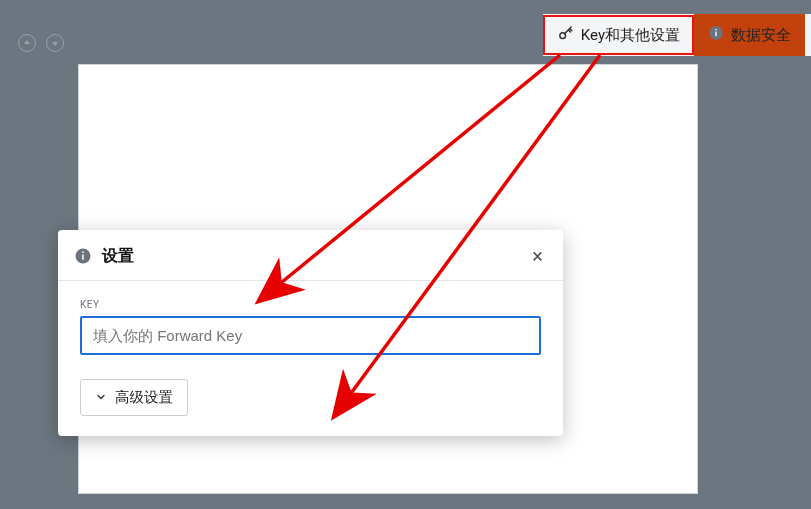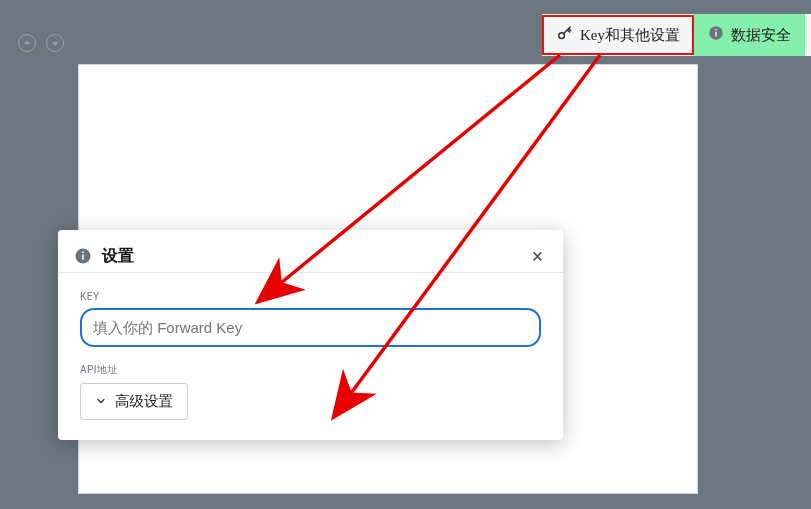--- a/index.html
+++ b/index.html
@@ -11,35 +11,34 @@
       position: relative;
       overflow: hidden;
     }
     .toolbar {
       position: absolute;
       top: 14px;
       right: 0;
       display: flex;
       align-items: center;
       gap: 0;
-      font-family: Liberation Serif, serif;
     }
     .toolbar-right-group {
       display: flex;
       align-items: center;
       background: #f4f5f7;
       height: 42px;
       padding: 0 6px 0 0;
     }
     .toolbar-btn {
       display: flex;
       align-items: center;
       gap: 7px;
       padding: 8px 14px;
-      background: #86efac;
+      background: #c2410c;
       color: #222;
       font-size: 15px;
       height: 42px;
     }
     .toolbar-btn.key-btn {
       border: 2.5px solid #e11;
       background: #f4f5f7;
       padding: 6px 12px;
       height: 40px;
     }
@@ -75,21 +74,21 @@
       left: 58px;
       width: 505px;
       background: #fff;
       border-radius: 4px;
       box-shadow: 0 4px 20px rgba(0,0,0,0.25);
       overflow: hidden;
     }
     .modal-header {
       display: flex;
       align-items: center;
-      padding: 14px 16px 4px 16px;
+      padding: 14px 16px 12px 16px;
       border-bottom: 1px solid #e1e4e8;
     }
     .modal-header .info-ic {
       width: 18px; height: 18px; margin-right: 10px;
       display:flex;align-items:center;justify-content:center;
     }
     .modal-title {
       font-size: 16px;
       font-weight: 600;
       color: #111;
@@ -107,26 +106,25 @@
     }
     .field-label {
       font-size: 10px;
       color: #6b7280;
       letter-spacing: 0.5px;
       margin-bottom: 6px;
     }
     .field-input {
       width: 100%;
       border: 1px solid #c9ced4;
-      border-radius: 14px;
+      border-radius: 2px;
       padding: 10px 12px;
       font-size: 15px;
       color: #737373;
       outline: none;
-      margin-bottom: 16px;
       background:#fff;
     }
     .field-input.focused {
       border: 2px solid #1e6fd9;
       padding: 9px 11px;
     }
     .btn-row {
       display: flex;
       gap: 10px;
       margin-top: 4px;
@@ -135,20 +133,21 @@
       display: inline-flex;
       align-items: center;
       gap: 8px;
       border: 1px solid #c9ced4;
       background: #fff;
       padding: 8px 14px;
       font-size: 14.5px;
       color: #222;
       border-radius: 3px;
       cursor: pointer;
+      margin-top: 20px;
     }
     .annot-svg {
       position: absolute;
       top: 0; left: 0;
       width: 811px; height: 509px;
       pointer-events: none;
     }
   </style>
 </head>
 <body>
@@ -200,21 +199,20 @@
           <rect x="11" y="10" width="2" height="7" fill="#fff"></rect>
           <rect x="11" y="6" width="2" height="2" fill="#fff"></rect>
         </svg>
     </span>
     <span class="modal-title">设置</span>
     <span class="modal-close">×</span>
   </div>
   <div class="modal-body">
     <div class="field-label">KEY</div>
     <input class="field-input focused" placeholder="填入你的 Forward Key" style="">
-    <div class="field-label">API地址</div>
     <div class="btn-row">
       <button class="btn">
         <span>
           <svg width="12" height="12" viewBox="0 0 24 24" fill="none" stroke="#333" stroke-width="2.5" stroke-linecap="round" stroke-linejoin="round">
               <polyline points="6 9 12 15 18 9"></polyline>
             </svg>
         </span>
         <span>高级设置</span>
       </button>
     </div>

